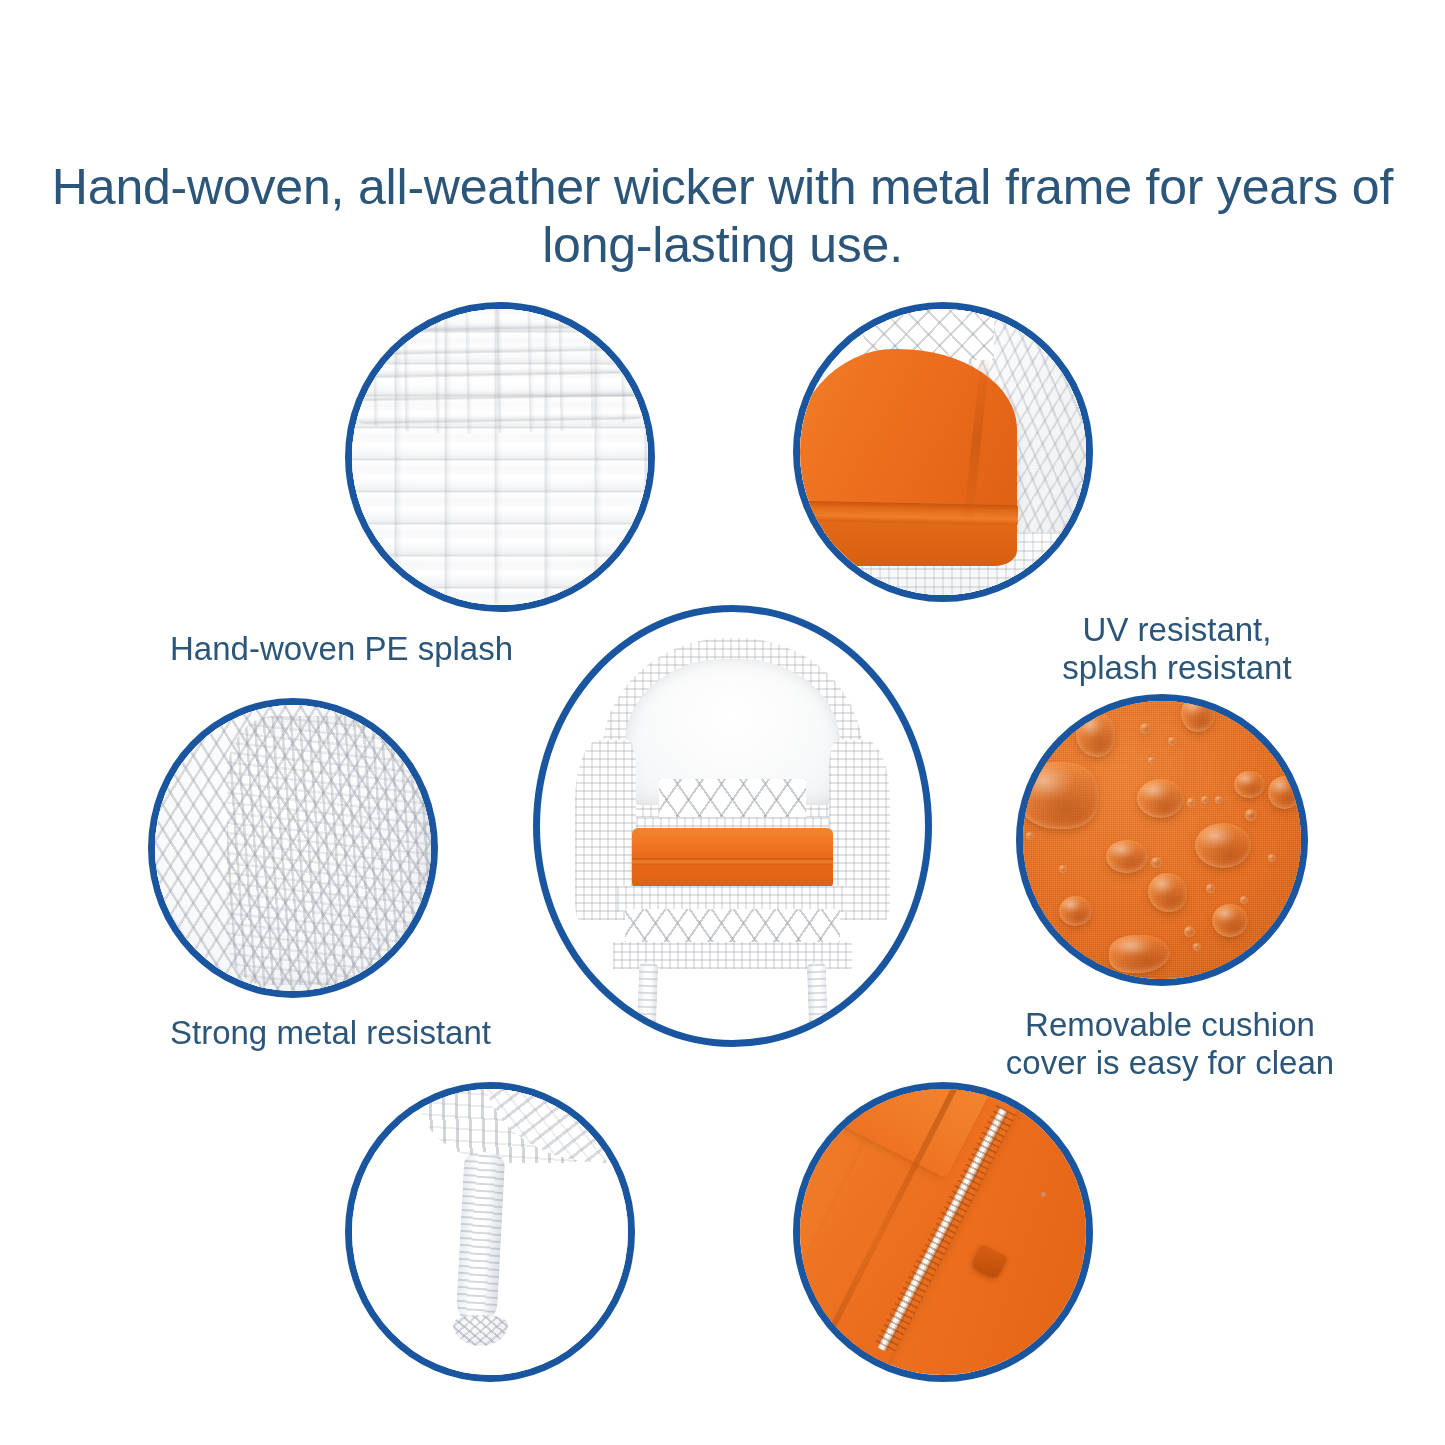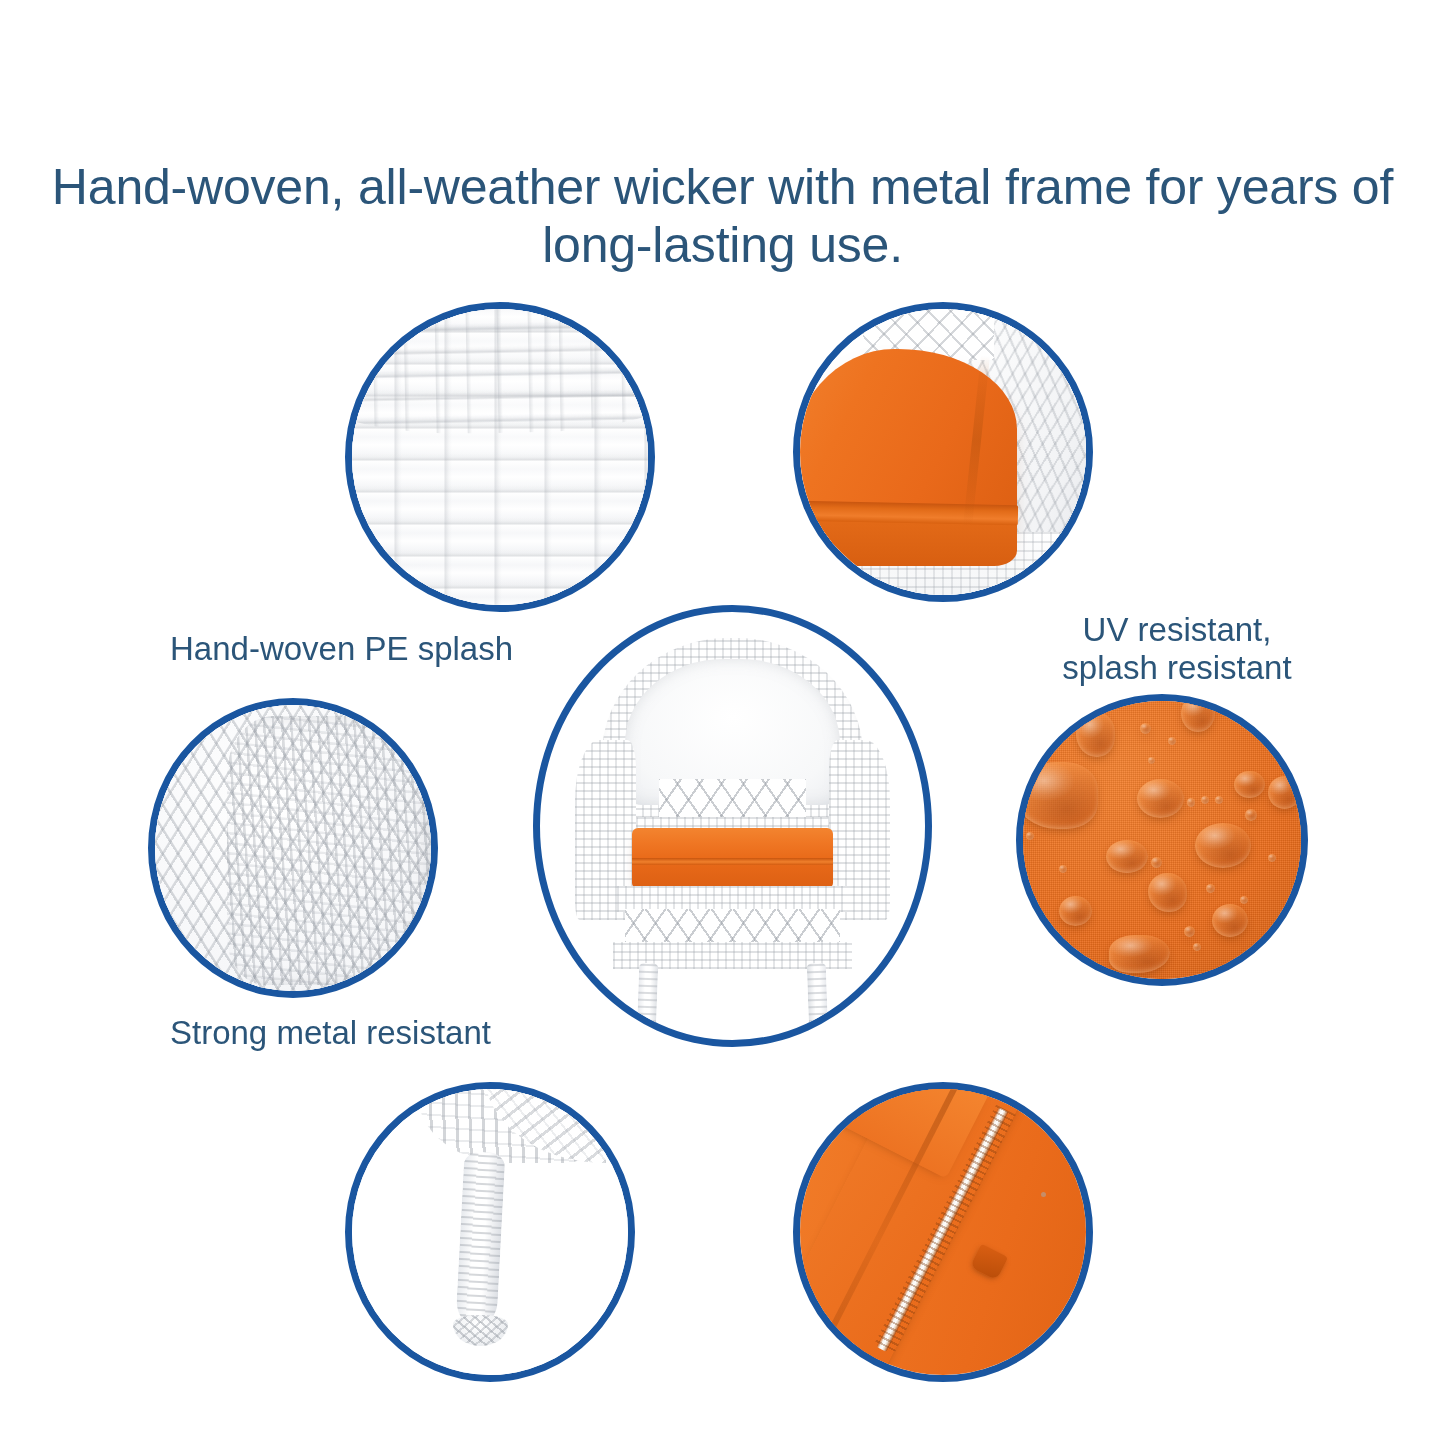--- a/index.html
+++ b/index.html
@@ -418,20 +418,22 @@
         <div class="drop" style="left:13%;top:59%;width:3%;height:3%;"></div>
         <div class="drop" style="left:46%;top:56%;width:4%;height:4%;"></div>
         <div class="drop" style="left:88%;top:55%;width:3%;height:3%;"></div>
         <div class="drop" style="left:66%;top:66%;width:3%;height:3%;"></div>
         <div class="drop" style="left:78%;top:70%;width:3%;height:3%;"></div>
         <div class="drop" style="left:58%;top:81%;width:4%;height:4%;"></div>
         <div class="drop" style="left:61%;top:87%;width:3%;height:3%;"></div>
       </div>
     </div>
   </div>
+  <div class="caption cap-center" style="left:985px;top:1006px;width:370px;">Removable cushion
+cover is easy for clean</div>
 
   <div class="bubble" style="left:345px;top:1082px;width:290px;height:300px;">
     <div class="photo legshot">
       <div class="ls-seatweave"></div>
       <div class="ls-curve"></div>
       <div class="ls-leg"></div>
       <div class="ls-foot"></div>
     </div>
   </div>
 

